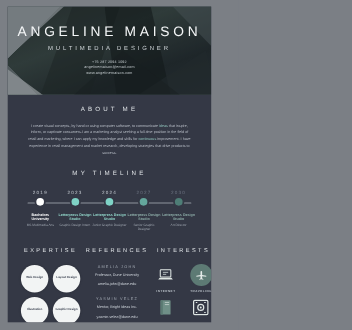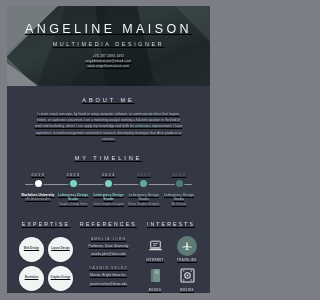--- a/index.html
+++ b/index.html
@@ -10,24 +10,23 @@
     overflow: hidden;
   }
   #page {
     position: relative;
     width: 217px; height: 300px;
     background: #7b7f85;
     padding: 6px 7px 7px 7px;
   }
   #sheet {
     position: relative;
-    width: 203px; height: 287px;
+    width: 185px; height: 287px;
     background: #343845;
     overflow: hidden;
-    text-decoration: underline;
   }
 
   
   #header {
     position: relative;
     width: 100%;
     height: 80px;
     overflow: hidden;
     background: #3d4a4a;
   }

